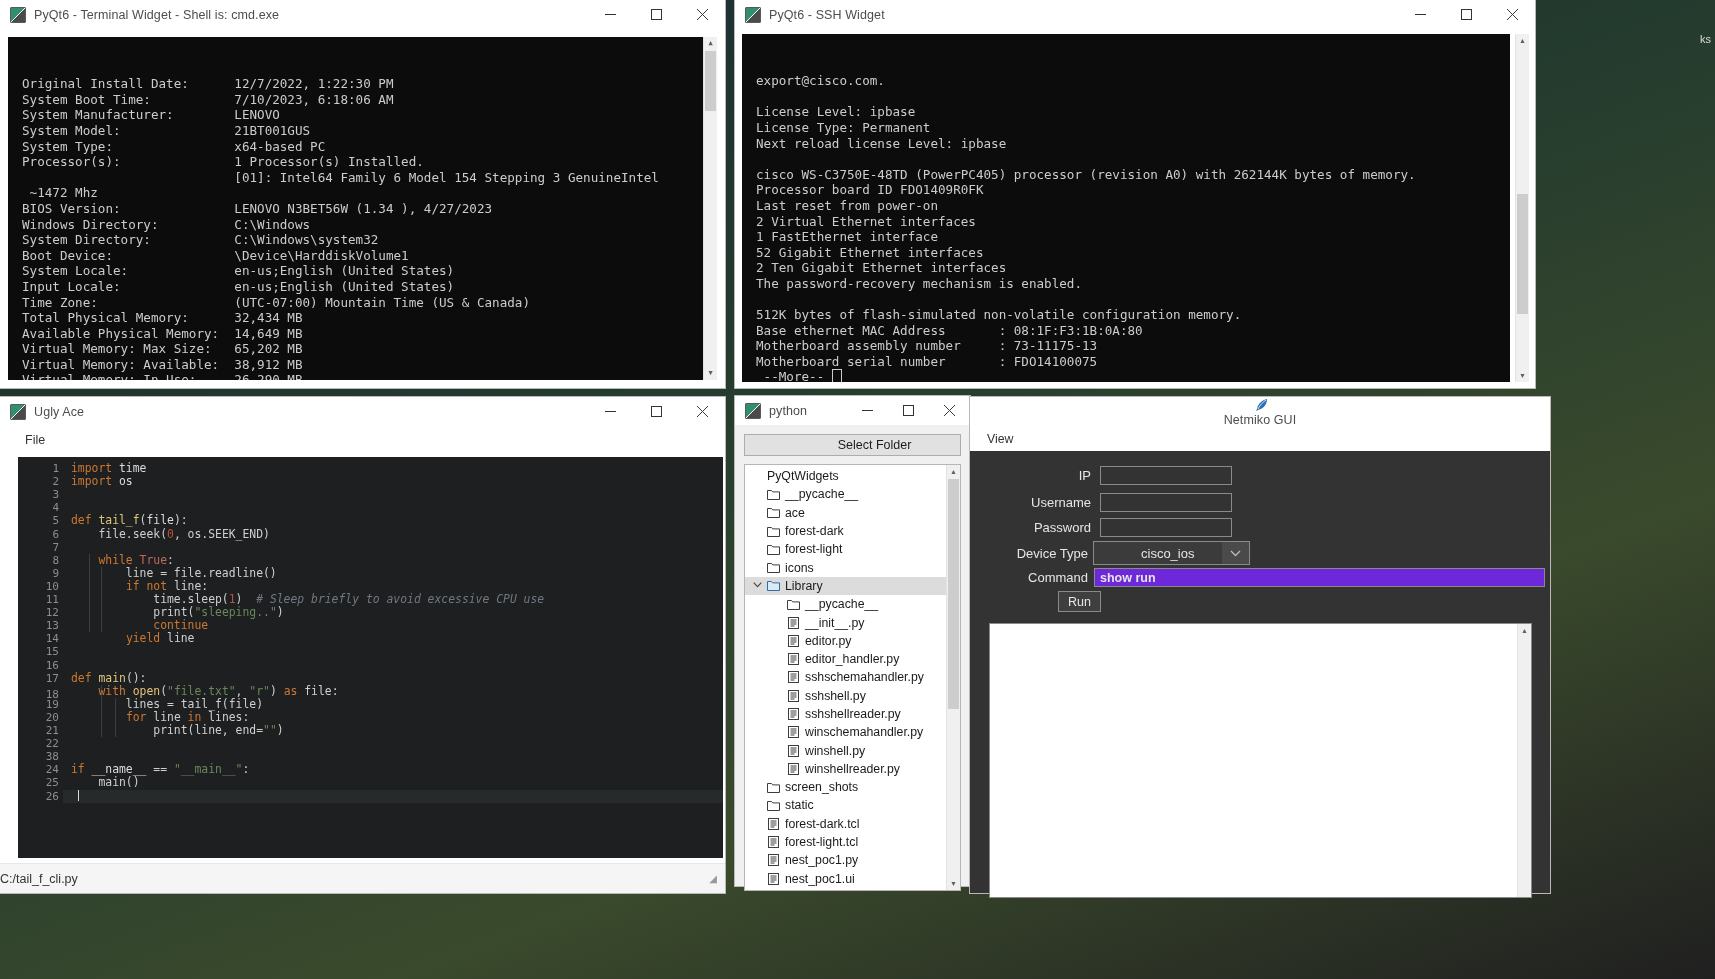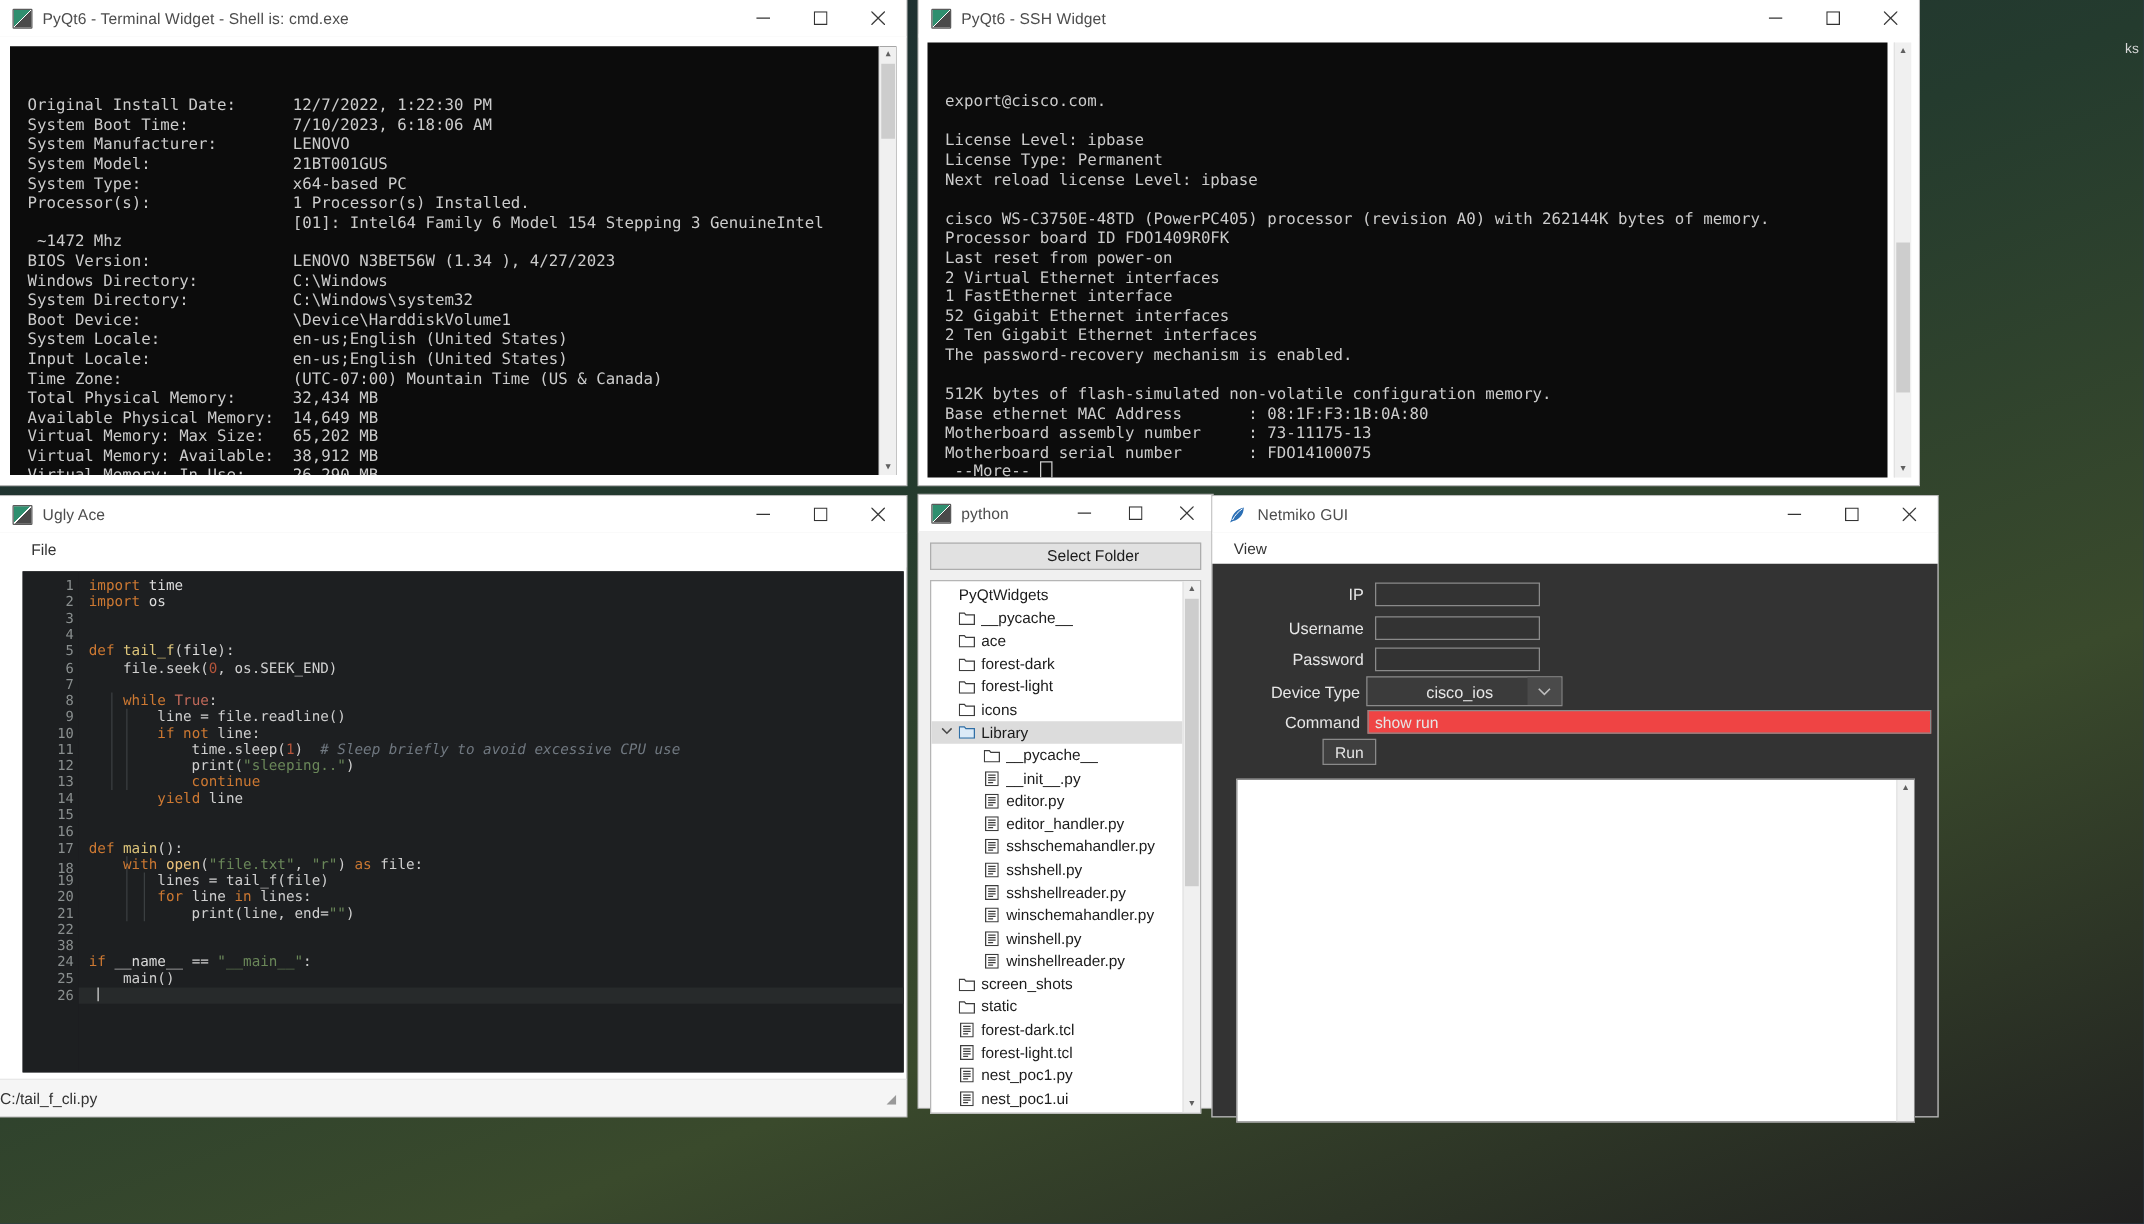--- a/index.html
+++ b/index.html
@@ -83,35 +83,35 @@
      background:#ffffff;border:1px solid #b5b5b5;box-sizing:border-box;overflow:hidden;}
   .trow{height:18.3px;display:flex;align-items:center;font-size:12.3px;color:#1b1b1b;
      white-space:nowrap;}
   .trow.sel{background:#dcdcdc;}
   .twist{width:16px;text-align:center;color:#5a5a5a;font-size:8px;flex:0 0 auto;}
   .ticon{width:17px;flex:0 0 auto;display:flex;align-items:center;justify-content:center;}
   .tlabel{padding-left:3px;}
 
   
   #w-netmiko{left:970px;top:397px;width:580px;height:496px;}
-  #w-netmiko .titlebar{background:#ffffff;}
+  #w-netmiko .titlebar{background:#ffffff;flex-direction:column;}
   #w-netmiko .menubar{position:absolute;top:29px;left:0;right:0;height:25px;background:#ffffff;
      display:flex;align-items:center;padding-left:12px;box-sizing:border-box;text-align:right;}
   #w-netmiko .menubar .mi{font-size:12.3px;color:#333;padding:2px 5px;}
   #w-netmiko .body{position:absolute;top:54px;left:0;right:0;bottom:0;background:#333333;}
   .nm-row{position:absolute;display:flex;align-items:center;}
   .nm-label{color:#e6e6e6;font-size:13px;text-align:right;}
   .nm-input{background:#333333;border:1px solid #8a8a8a;height:19px;box-sizing:border-box;}
   .nm-combo{position:relative;background:#3b3b3b;border:1px solid #8a8a8a;height:24px;
      box-sizing:border-box;display:flex;align-items:center;}
   .nm-combo .val{color:#e6e6e6;font-size:13px;padding-left:7px;}
   .nm-combo .arrowbox{position:absolute;right:0;top:0;bottom:0;width:27px;background:#4a4a4a;
      display:flex;align-items:center;justify-content:center;color:#bdbdbd;font-size:9px;}
-  .nm-cmd{background:#ef4444;border:1px solid #8a8a8a;height:19px;box-sizing:border-box;
-     color:#e6e6e6;font-size:12.5px;display:flex;align-items:center;padding-left:5px;}
+  .nm-cmd{background:#6d28d9;border:1px solid #8a8a8a;height:19px;box-sizing:border-box;
+     color:#e6e6e6;font-size:12.5px;display:flex;align-items:center;padding-left:5px;font-weight:bold;}
   .nm-run{background:#3f3f3f;border:1px solid #8a8a8a;height:21px;box-sizing:border-box;
      color:#e6e6e6;font-size:12.5px;display:flex;align-items:center;justify-content:center;
      padding:0 9px;}
   .nm-output{position:absolute;background:#ffffff;border:1px solid #8a8a8a;box-sizing:border-box;}
 
   
   .edge-text{position:absolute;color:#d8d8d8;font-size:11px;}
 </style>
 </head>
 <body>

